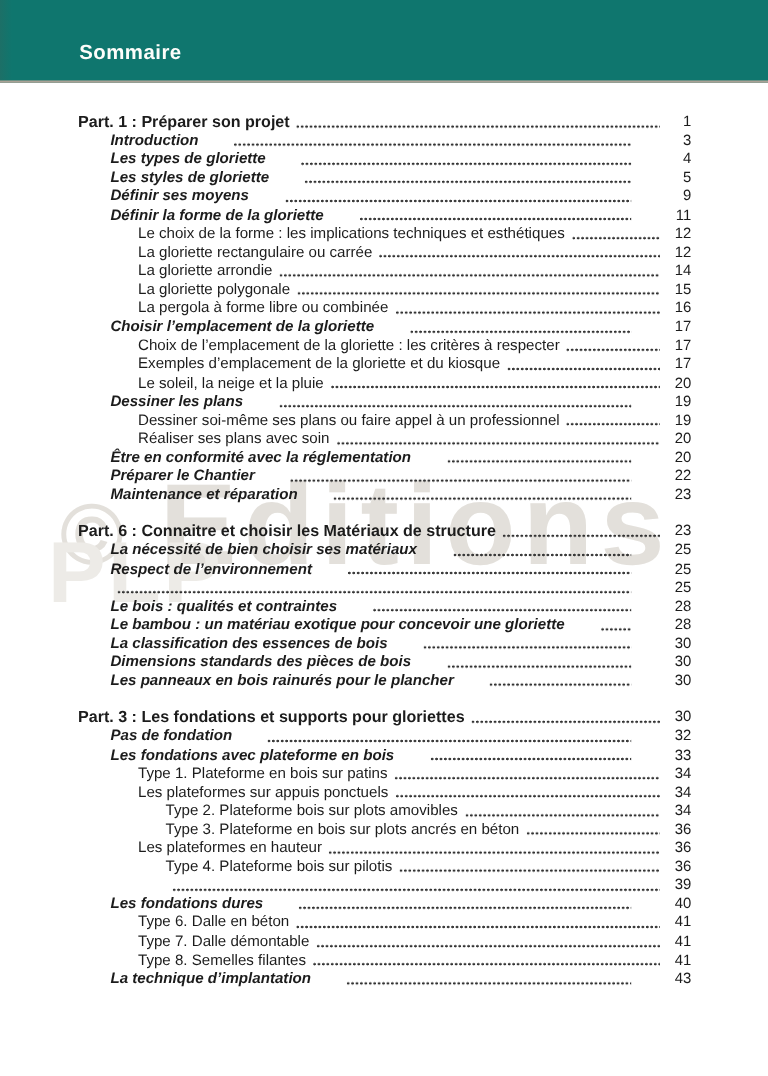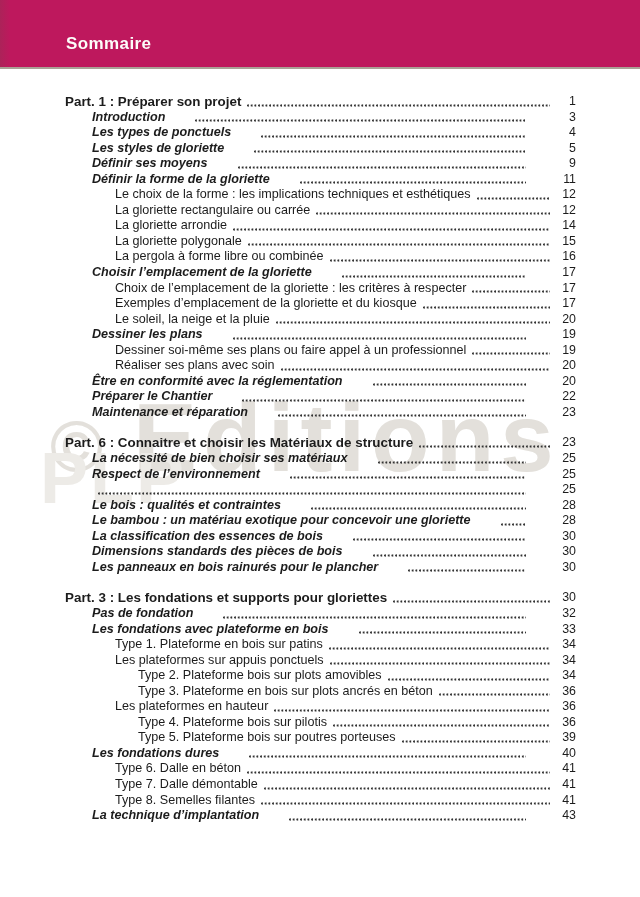--- a/index.html
+++ b/index.html
@@ -3,21 +3,21 @@
 <meta charset="utf-8">
 <style>
   html,body { margin:0; padding:0; background:#ffffff; }
   .page {
     position:relative; width:640px; height:897px; overflow:hidden;
     background:#ffffff; color:#1c1c1c;
     font-family:"Liberation Sans", sans-serif;
   }
   .band {
     position:absolute; top:0; left:0; width:640px; height:67px;
-    background:#be185d; border-bottom:2px solid #aaa296;
+    background:#0f766e; border-bottom:2px solid #aaa296;
   }
   .band::before {
     content:""; position:absolute; left:0; top:0; bottom:0; width:10px;
     background:linear-gradient(to right, rgba(90,82,70,0.18), rgba(90,82,70,0));
   }
   .band-title {
     position:absolute; left:66px; top:34px; font-size:17px; font-weight:bold;
     color:#fdfdfa; letter-spacing:0.4px;
   }
   .watermark { position:absolute; left:0; top:0; width:640px; height:897px; z-index:0; }
@@ -73,21 +73,21 @@
           <span class="t">Part. 1 : Préparer son projet</span>
           <span class="leader"></span>
           <span class="pg">1</span>
         </div>
         <div class="row lvl1">
           <span class="t">Introduction</span>
           <span class="leader"></span>
           <span class="pg">3</span>
         </div>
         <div class="row lvl1">
-          <span class="t">Les types de ponctuels</span>
+          <span class="t">Les types de gloriette</span>
           <span class="leader"></span>
           <span class="pg">4</span>
         </div>
         <div class="row lvl1">
           <span class="t">Les styles de gloriette</span>
           <span class="leader"></span>
           <span class="pg">5</span>
         </div>
         <div class="row lvl1">
           <span class="t">Définir ses moyens</span>
@@ -261,21 +261,20 @@
           <span class="t">Les plateformes en hauteur</span>
           <span class="leader"></span>
           <span class="pg">36</span>
         </div>
         <div class="row lvl3">
           <span class="t">Type 4. Plateforme bois sur pilotis</span>
           <span class="leader"></span>
           <span class="pg">36</span>
         </div>
         <div class="row lvl3">
-          <span class="t">Type 5. Plateforme bois sur poutres porteuses</span>
           <span class="leader"></span>
           <span class="pg">39</span>
         </div>
         <div class="row lvl1">
           <span class="t">Les fondations dures</span>
           <span class="leader"></span>
           <span class="pg">40</span>
         </div>
         <div class="row lvl2">
           <span class="t">Type 6. Dalle en béton</span>

